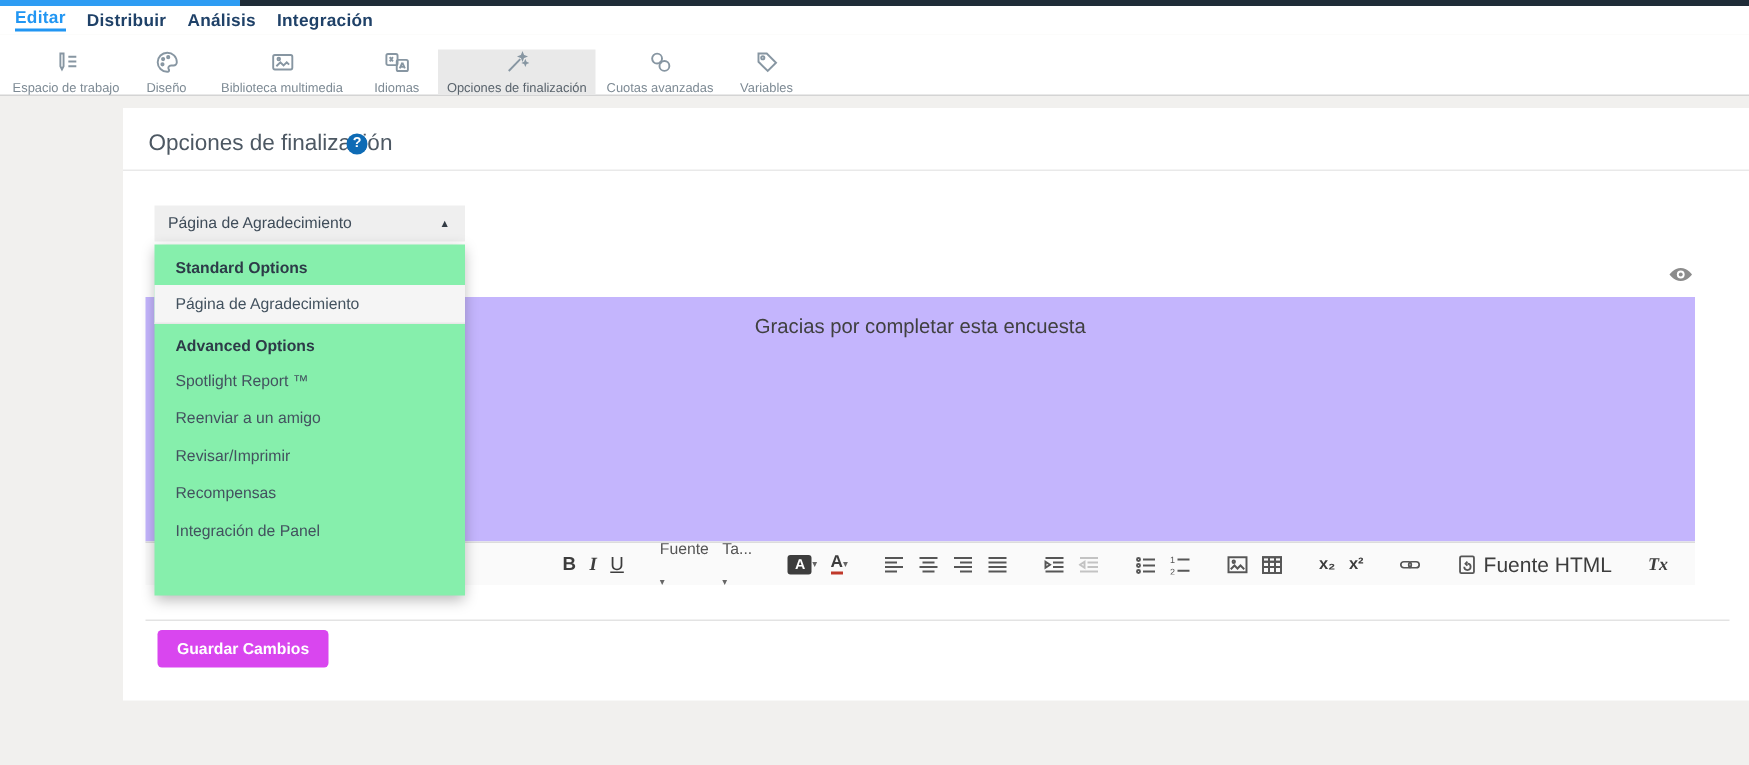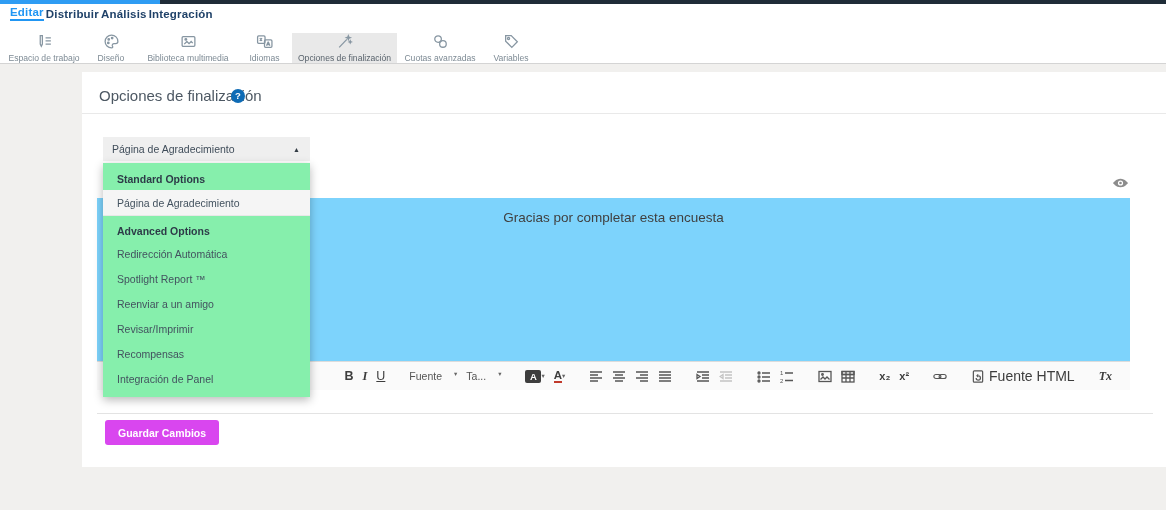--- a/index.html
+++ b/index.html
@@ -4,21 +4,21 @@
 <style>
   * { margin:0; padding:0; box-sizing:border-box; }
   html,body { width:1166px; height:510px; }
   body { font-family:"Liberation Sans", sans-serif; background:#f1f0ee; position:relative; overflow:hidden; }
 
   
   .topstrip { position:absolute; top:0; left:0; width:1166px; height:4px; background:#1f2c38; }
   .topstrip .seg-blue { position:absolute; left:0; top:0; width:160px; height:4px; background:#2e9cf3; }
 
   
-  .mainnav { position:absolute; top:4px; left:0; width:1166px; height:19px; background:#ffffff; display:flex; align-items:center; padding-left:10px; gap:2px; }
+  .mainnav { position:absolute; top:4px; left:0; width:1166px; height:19px; background:#ffffff; display:flex; align-items:center; padding-left:10px; gap:14px; }
   .mainnav .nav-item { font-size:11.5px; font-weight:bold; color:#1f4168; cursor:pointer; letter-spacing:.2px; }
   .mainnav .nav-item.active { color:#2196f3; border-bottom:2px solid #2196f3; padding-bottom:1px; }
 
   
   .ribbon { position:absolute; top:23px; left:0; width:1166px; height:41px; background:#ffffff; border-bottom:1px solid #d4d4d4; display:flex; align-items:flex-end; padding-left:5px; }
   .tab { display:flex; flex-direction:column; align-items:center; justify-content:center; gap:3px; cursor:pointer; }
   .tab svg { width:17px; height:17px; stroke:#8796a2; fill:none; stroke-width:1.2; }
   .tab .tab-label { font-size:8.6px; color:#7d8a94; white-space:nowrap; }
   .tab.selected { background:#e9e9e9; }
   .tab.selected .tab-label { color:#59636c; }
@@ -33,29 +33,29 @@
   
   .select-btn { position:absolute; top:137px; left:103px; width:207px; height:24px; background:#efefef; display:flex; align-items:center; justify-content:space-between; padding:0 10px 0 9px; cursor:pointer; }
   .select-btn .sel-label { font-size:10.5px; color:#3f4c59; }
   .select-btn .sel-arrow { font-size:7px; color:#333c45; }
 
   
   .eye-btn { position:absolute; top:176px; left:1112px; width:17px; height:14px; cursor:pointer; }
 
   
   .editor { position:absolute; top:198px; left:97px; width:1033px; height:192px; }
-  .editor-content { position:absolute; top:0; left:0; width:1033px; height:163px; background:#7dd3fc; cursor:text; }
+  .editor-content { position:absolute; top:0; left:0; width:1033px; height:163px; background:#c4b5fd; cursor:text; }
   .editor-text { margin-top:12px; text-align:center; font-size:13.5px; color:#404040; }
   .editor-toolbar { position:absolute; top:163px; left:0; width:1033px; height:29px; background:#fafafa; border-top:1px solid #dcdcdc; display:flex; align-items:center; justify-content:flex-end; padding-right:18px; gap:9px; }
   .tb { display:flex; align-items:center; cursor:pointer; color:#444; }
   .tb-txt { font-size:12.5px; color:#3d3d3d; }
   .tb-b { font-weight:bold; }
   .tb-i { font-style:italic; font-family:"Liberation Serif", serif; font-weight:bold; }
   .tb-u { text-decoration:underline; }
-  .tb-drop { font-size:10.5px; color:#555; display:flex; align-items:flex-start; gap:12px; }
+  .tb-drop { font-size:10.5px; color:#555; display:flex; align-items:flex-start; gap:12px;flex-direction:column; }
   .tb-caret { font-size:6.5px; color:#666; }
   .gsep { width:6px; }
   .bg-A { width:16px; height:13px; background:#3d3d3d; color:#fff; border-radius:2px; font-size:9.5px; font-weight:bold; text-align:center; line-height:13px; }
   .fg-A { font-size:11.5px; font-weight:bold; color:#3d3d3d; border-bottom:2px solid #c0392b; line-height:11px; }
   .tb svg { width:14px; height:13px; }
   .tb svg path, .tb svg rect, .tb svg circle { stroke:#565656; fill:none; stroke-width:1.3; }
   .tb.disabled svg path { stroke:#c3c3c3; }
   .tb-sub { font-size:11px; font-weight:bold; color:#3d3d3d; }
   .tb-remove { font-family:"Liberation Serif", serif; font-style:italic; font-weight:bold; font-size:12px; color:#3d3d3d; }
   .tb-htmllabel { font-size:14px; color:#3d3d3d; margin-left:4px; }
@@ -279,19 +279,18 @@
 <div class="select-btn">
   <span class="sel-label">Página de Agradecimiento</span>
   <span class="sel-arrow">▲</span>
 </div>
 
 <div class="dropdown-menu">
   <div class="dd-header">Standard Options</div>
   <div class="dd-item selected">Página de Agradecimiento</div>
   <div class="dd-gap"></div>
   <div class="dd-header">Advanced Options</div>
-  <div class="dd-item">Redirección Automática</div>
   <div class="dd-item">Spotlight Report ™</div>
   <div class="dd-item">Reenviar a un amigo</div>
   <div class="dd-item">Revisar/Imprimir</div>
   <div class="dd-item">Recompensas</div>
   <div class="dd-item">Integración de Panel</div>
 </div>
 
 </body></html>

